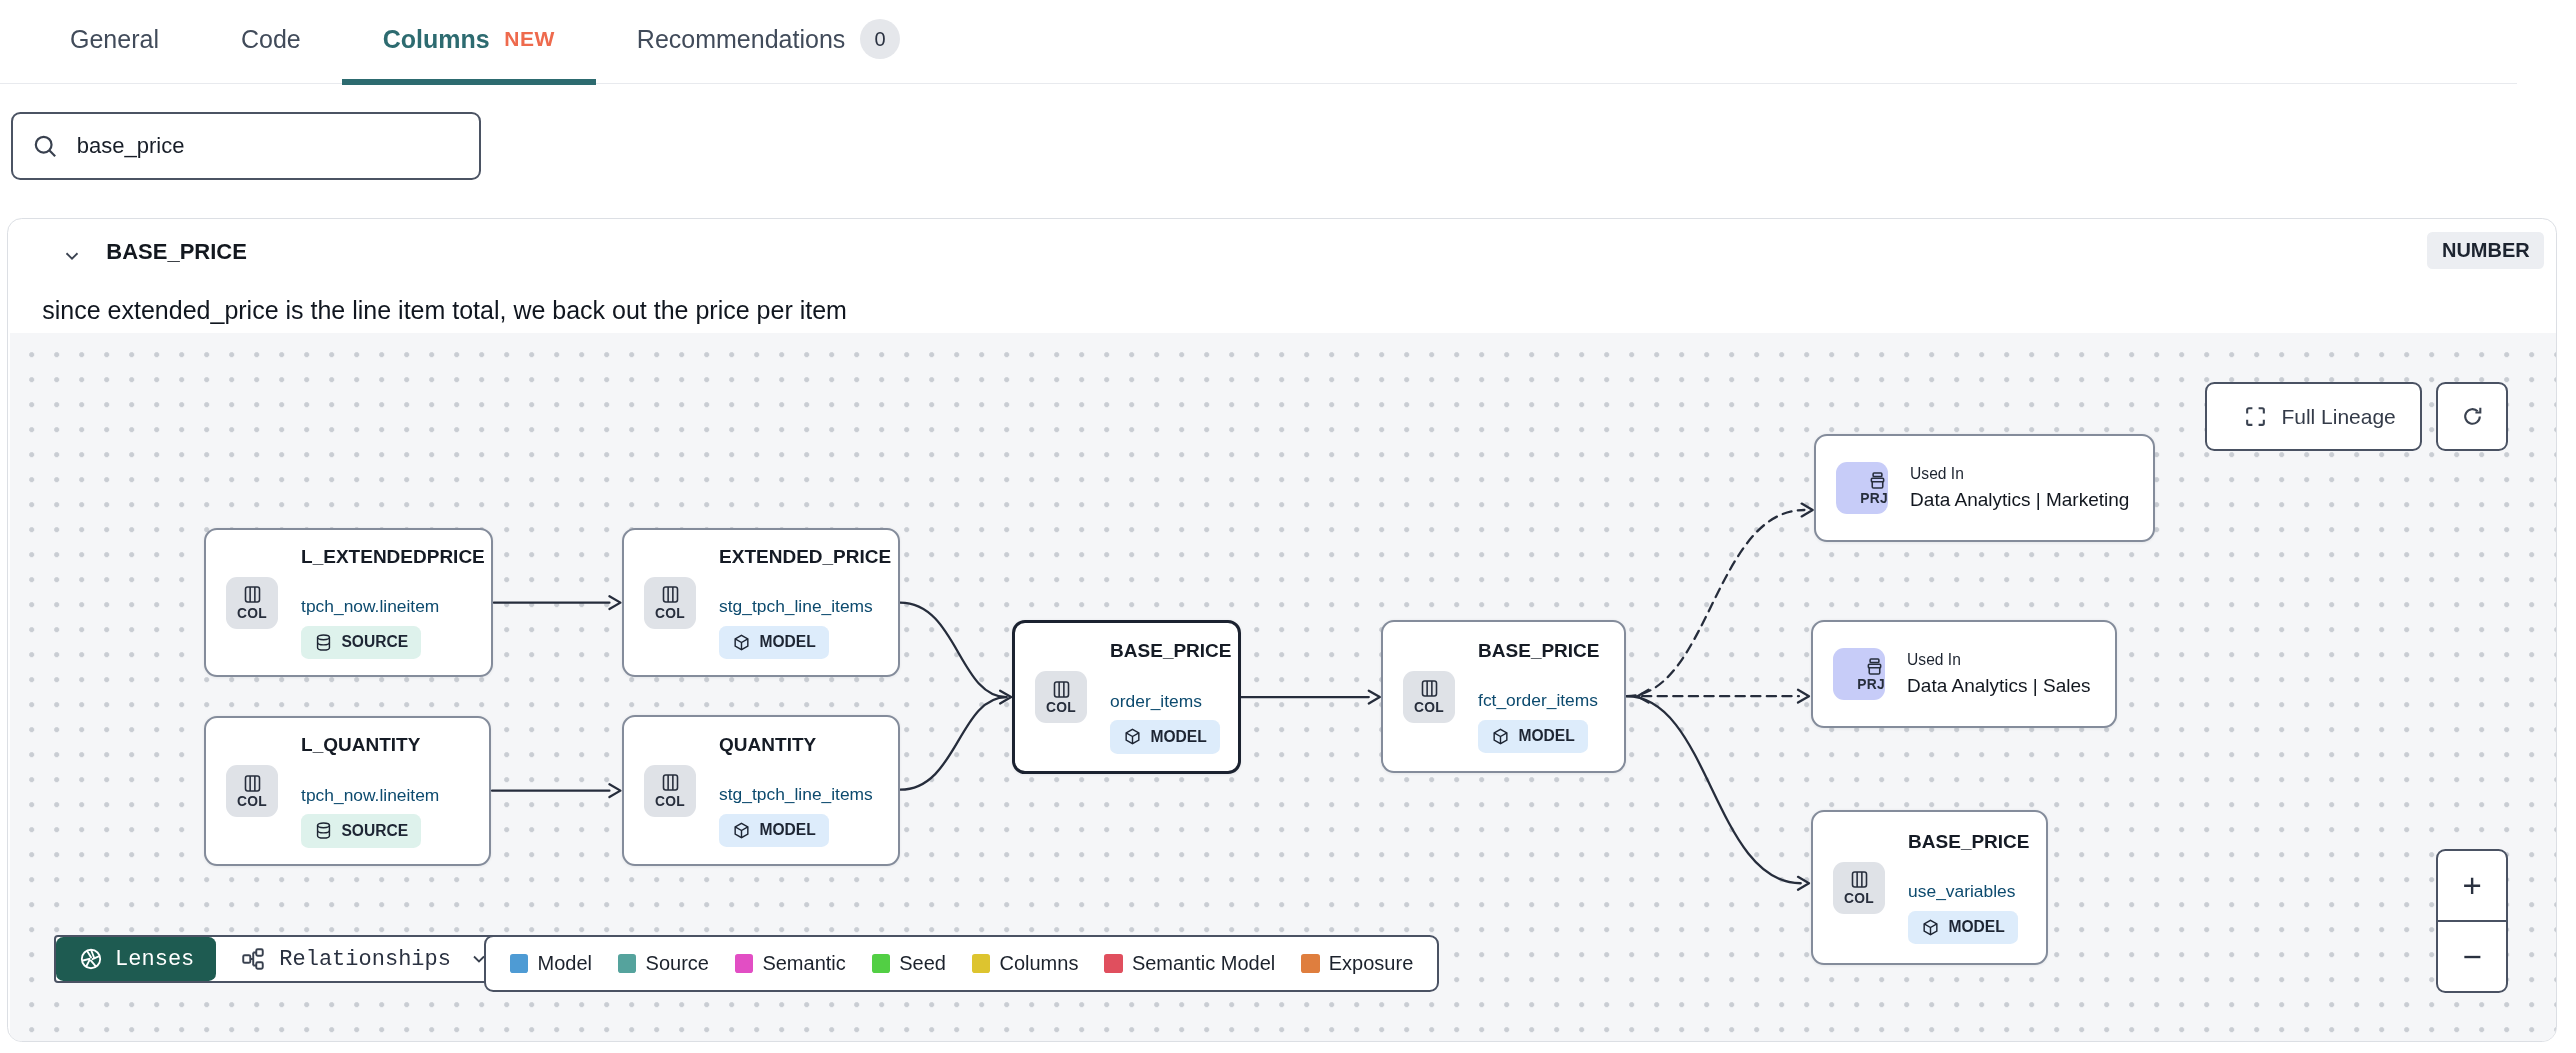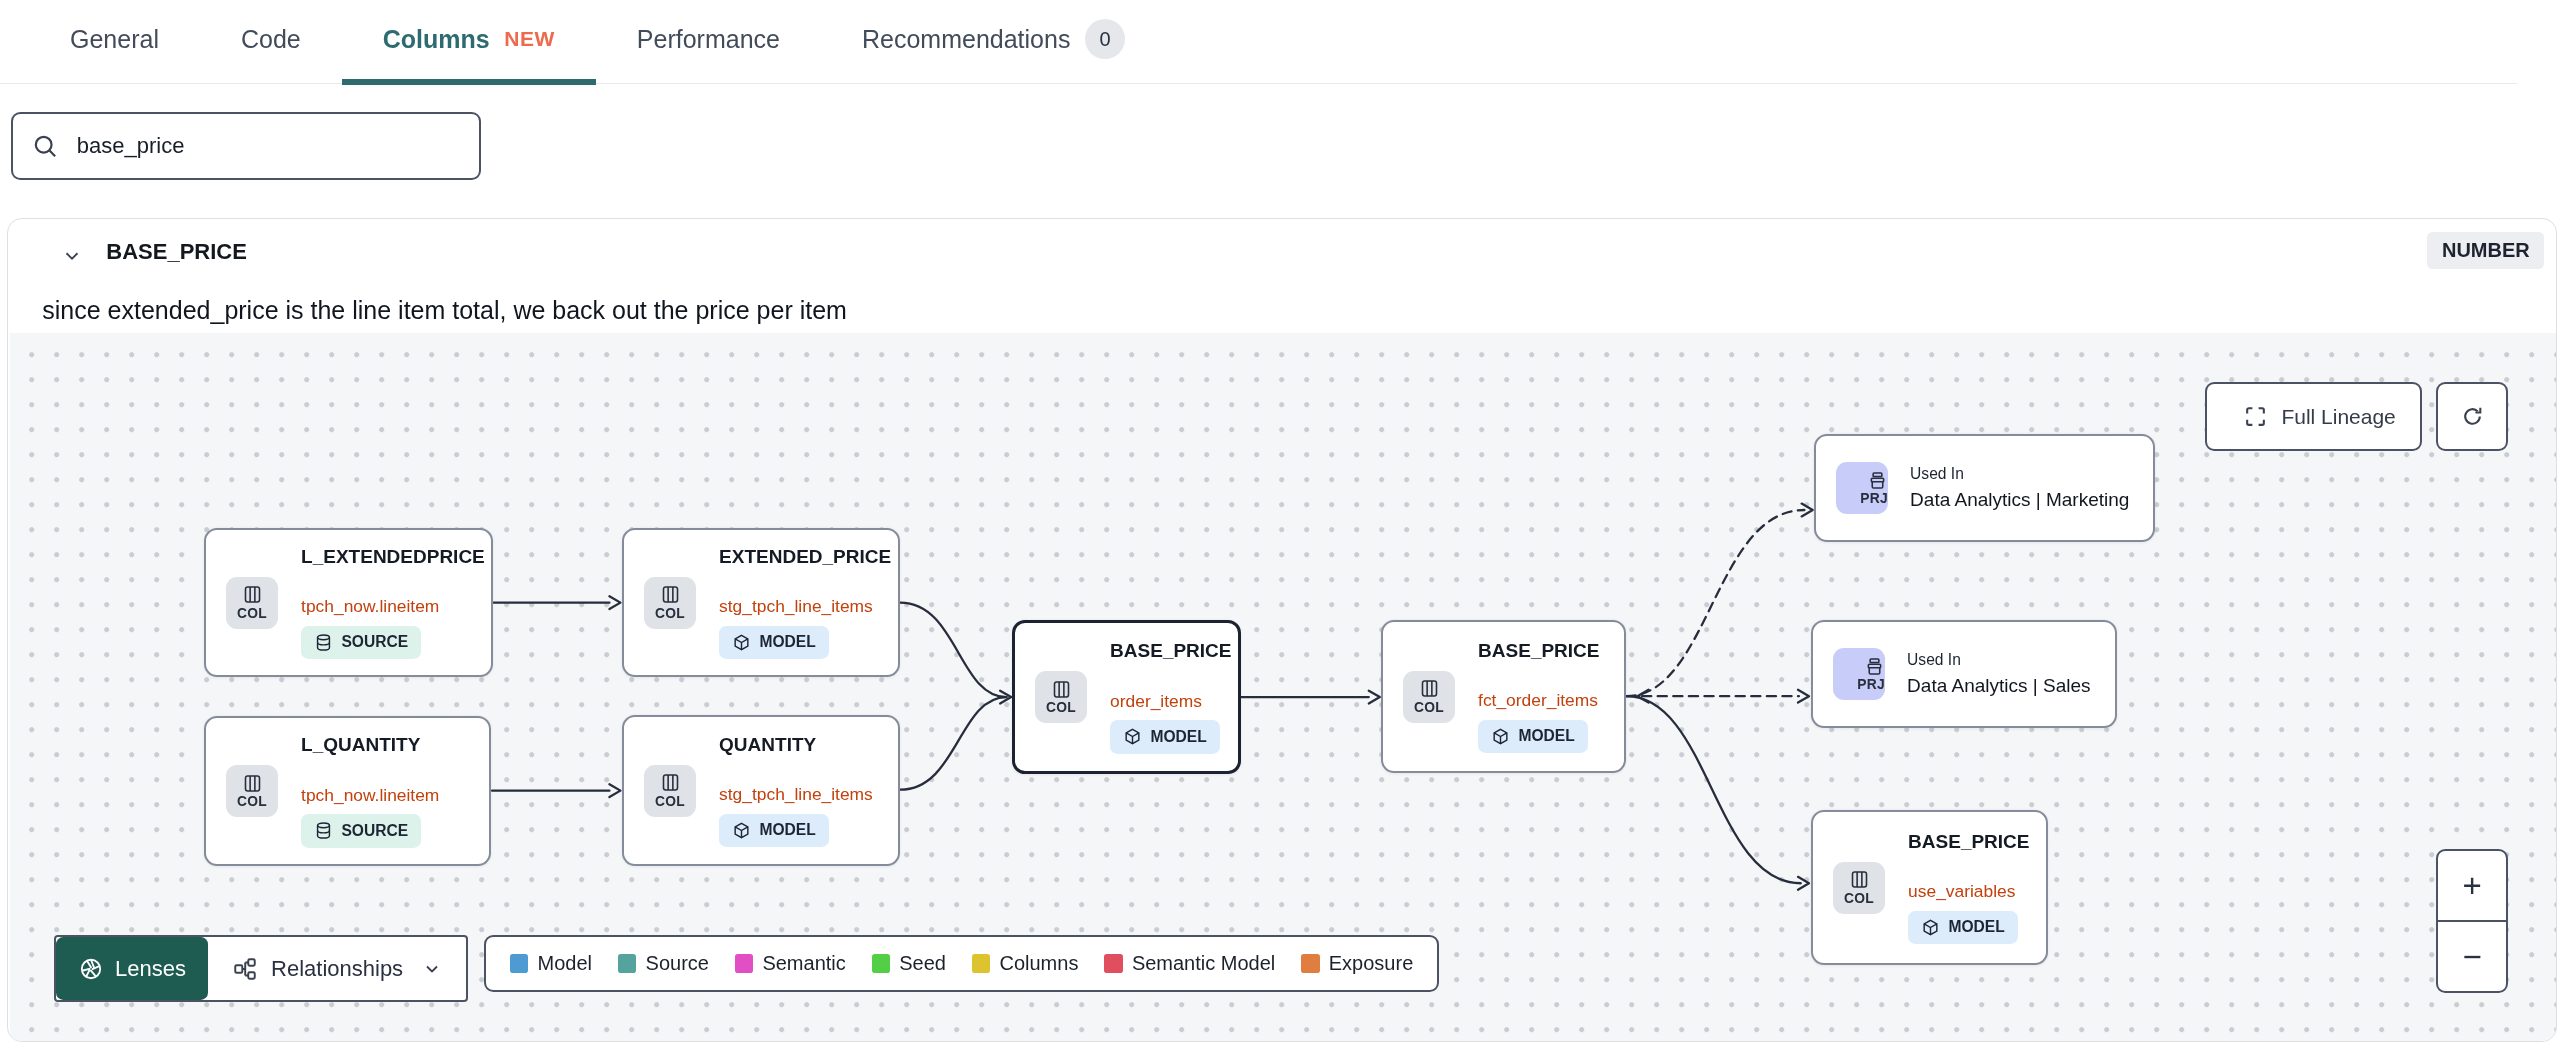--- a/index.html
+++ b/index.html
@@ -46,21 +46,21 @@
   .node { position:absolute; background:#fff; border:2.3px solid #848c9b; border-radius:13px;
     display:flex; align-items:center; padding:0 14.7px 0 20px; box-shadow:0 0.9px 2.8px rgba(16,24,40,.07); cursor:pointer; }
   .node.selected { border:3.7px solid #1b2230; }
   .chip { width:52px; height:52px; border-radius:11px; background:#dfe2e7; color:#272e3c;
     display:flex; flex-direction:column; align-items:center; justify-content:center; gap:0.9px; flex:none; }
   .chip svg { width:21px; height:21px; }
   .chip-label { font-size:13.8px; font-weight:700; letter-spacing:0.3px; }
   .chip.prj { background:#c7ccf8; color:#272e3c;align-items:flex-end; }
   .node-body { margin-left:23px; display:flex; flex-direction:column; align-items:flex-start; gap:8.3px; }
   .node-title { font-size:19px; font-weight:600; color:#151b25; white-space:nowrap; }
-  .node-sub { font-size:17.4px; color:#c2410c; white-space:nowrap;margin-top:20px; }
+  .node-sub { font-size:17.4px; color:#0c4a6e; white-space:nowrap;margin-top:20px; }
   .badge { display:inline-flex; align-items:center; gap:8.3px; padding:7.3px 13px; border-radius:7.3px;
     font-size:15.6px; font-weight:600; color:#1d2533; }
   .badge svg { width:19px; height:19px; }
   .badge.model { background:#ddecfb; }
   .badge.source { background:#def2ec; }
 
   .usedin { position:absolute; background:#fff; border:2.3px solid #848c9b; border-radius:13px;
     height:108px; display:flex; align-items:center; padding:0 24px 0 20px;
     box-shadow:0 0.9px 2.8px rgba(16,24,40,.07); cursor:pointer; }
   .usedin-body { margin-left:22px; display:flex; flex-direction:column; gap:5.5px; }
@@ -74,22 +74,22 @@
   .ctl-btn svg { width:25px; height:25px; color:#3a4250; }
   .fulllineage { left:2195px; top:49px; width:217px; height:69px;padding-left:12px; }
   .refresh { left:2426px; top:49px; width:72px; height:69px; }
   .zoomctl { position:absolute; left:2426px; top:516px; width:72px; height:144px;
     background:#fff; border:2.3px solid #4a5263; border-radius:9.2px; display:flex; flex-direction:column; overflow:hidden; }
   .zoomctl .zbtn { flex:1; display:flex; align-items:center; justify-content:center;
     font-size:33px; font-weight:400; color:#2a3140; cursor:pointer; }
   .zoomctl .zbtn:first-child { border-bottom:2.3px solid #4a5263; }
 
   
-  .lenses-bar { position:absolute; left:44px; top:602px; height:67px; border:2.3px solid #4a5263;
-    border-radius:4px; background:#fff; display:flex; align-items:stretch; overflow:hidden; }
+  .lenses-bar { position:absolute; left:44px; top:602px; height:48px; border:2.3px solid #4a5263;
+    border-radius:4px; background:#fff; display:flex; align-items:stretch; overflow:hidden;font-family:Liberation Mono, monospace; }
   .lenses-btn { display:flex; align-items:center; gap:11px; padding:0 22px; color:#fff;
     font-size:22px; font-weight:500; border-radius:7.3px; cursor:pointer; }
   .lenses-btn svg { width:26px; height:26px; }
   .rel-btn { display:flex; align-items:center; gap:13px; padding:0 24px; font-size:22px;
     font-weight:500; color:#2a3140; cursor:pointer; }
   .rel-btn svg.ic { width:26px; height:26px; color:#39414f; }
   .rel-btn svg.chev { width:20px; height:20px; color:#39414f; margin-left:5.5px; }
 
   .legend { position:absolute; left:474px; top:602px; height:57px; padding:0 24px;
     border:2.3px solid #4a5263; border-radius:9.2px; background:#fff;
@@ -103,23 +103,20 @@
 <div class="tabbar">
   <div class="tab">
     <span>General</span>
   </div>
   <div class="tab">
     <span>Code</span>
   </div>
   <div class="tab active" style="color: rgb(45, 107, 112); border-bottom-color: rgb(45, 107, 112);">
     <span>Columns</span>
     <span class="tab-new" style="color: rgb(238, 106, 77);">NEW</span>
-  </div>
-  <div class="tab">
-    <span>Performance</span>
   </div>
   <div class="tab">
     <span>Recommendations</span>
     <span class="count-pill">0</span>
   </div>
 </div>
 
 <div class="searchbox">
   <svg viewBox="0 0 24 24" fill="none" stroke="currentColor" stroke-width="1.8">
     <circle cx="10.5" cy="10.5" r="6.5"></circle>

